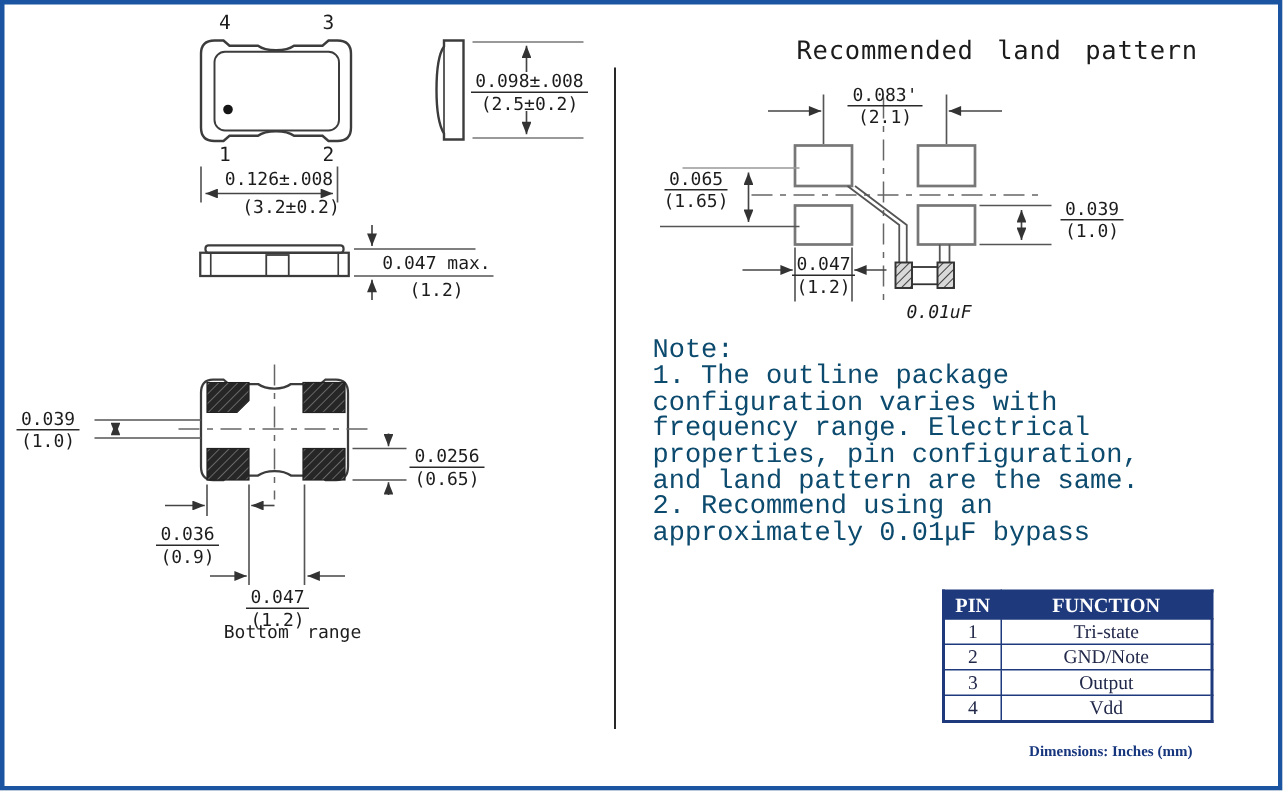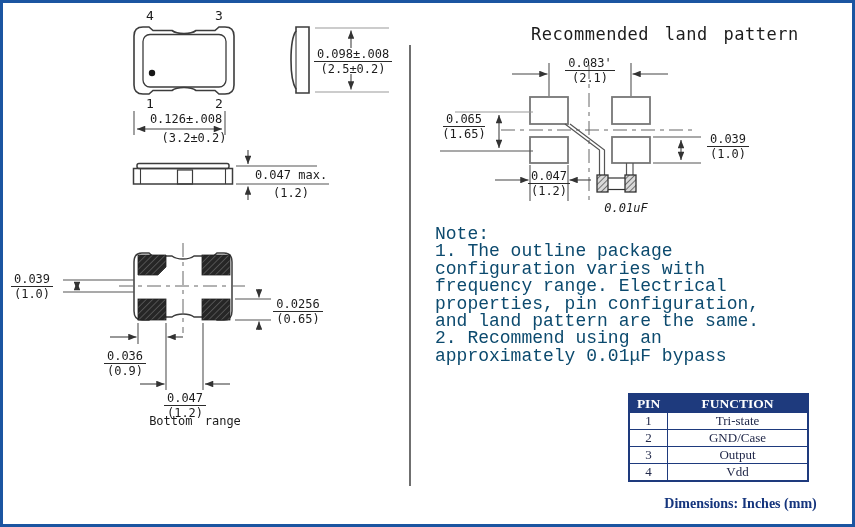--- a/index.html
+++ b/index.html
@@ -20,21 +20,21 @@
         color:#0c4a6e;text-align:left;}
   .pintable{position:absolute;left:625px;top:390px;width:181px;
         border-collapse:collapse;table-layout:fixed;
         font-family:"Liberation Serif",serif;font-size:13px;color:#22294a;}
   .pintable,.pintable th,.pintable td{border:1.6px solid #1e3a7d;}
   .pintable{border:2px solid #1e3a7d;}
   .pintable th{background:#1e3a7d;color:#ffffff;font-size:13.5px;height:17px;padding:0;}
   .pintable td{text-align:center;height:15.5px;padding:0;}
   .col-pin{width:37px;margin-top:40px;}
   .dims-note{position:absolute;left:655px;top:493px;width:165px;text-align:center;
-        font-family:"Liberation Serif",serif;font-weight:bold;font-size:14px;color:#15357d;}
+        font-family:"Liberation Serif",serif;font-weight:bold;font-size:10px;color:#15357d;}
 </style>
 </head>
 <body>
 
 <div class="canvas">
 
   <svg class="art" width="855" height="527" viewBox="0 0 855 527">
     <defs>
       <marker id="ah" viewBox="0 0 10 8" refX="10" refY="4" markerWidth="11" markerHeight="6" orient="auto-start-reverse">
         <path d="M0,0 L10,4 L0,8 Z" fill="#333"></path>
@@ -231,21 +231,21 @@
         <th>FUNCTION</th>
       </tr>
     </thead>
     <tbody>
       <tr>
         <td>1</td>
         <td>Tri-state</td>
       </tr>
       <tr>
         <td>2</td>
-        <td>GND/Case</td>
+        <td>GND/Note</td>
       </tr>
       <tr>
         <td>3</td>
         <td>Output</td>
       </tr>
       <tr>
         <td>4</td>
         <td>Vdd</td>
       </tr>
     </tbody>

